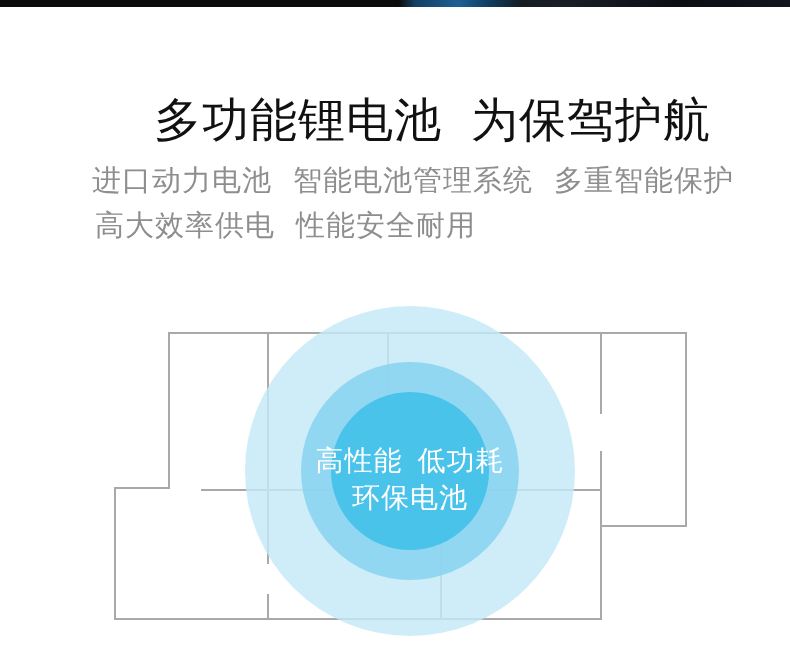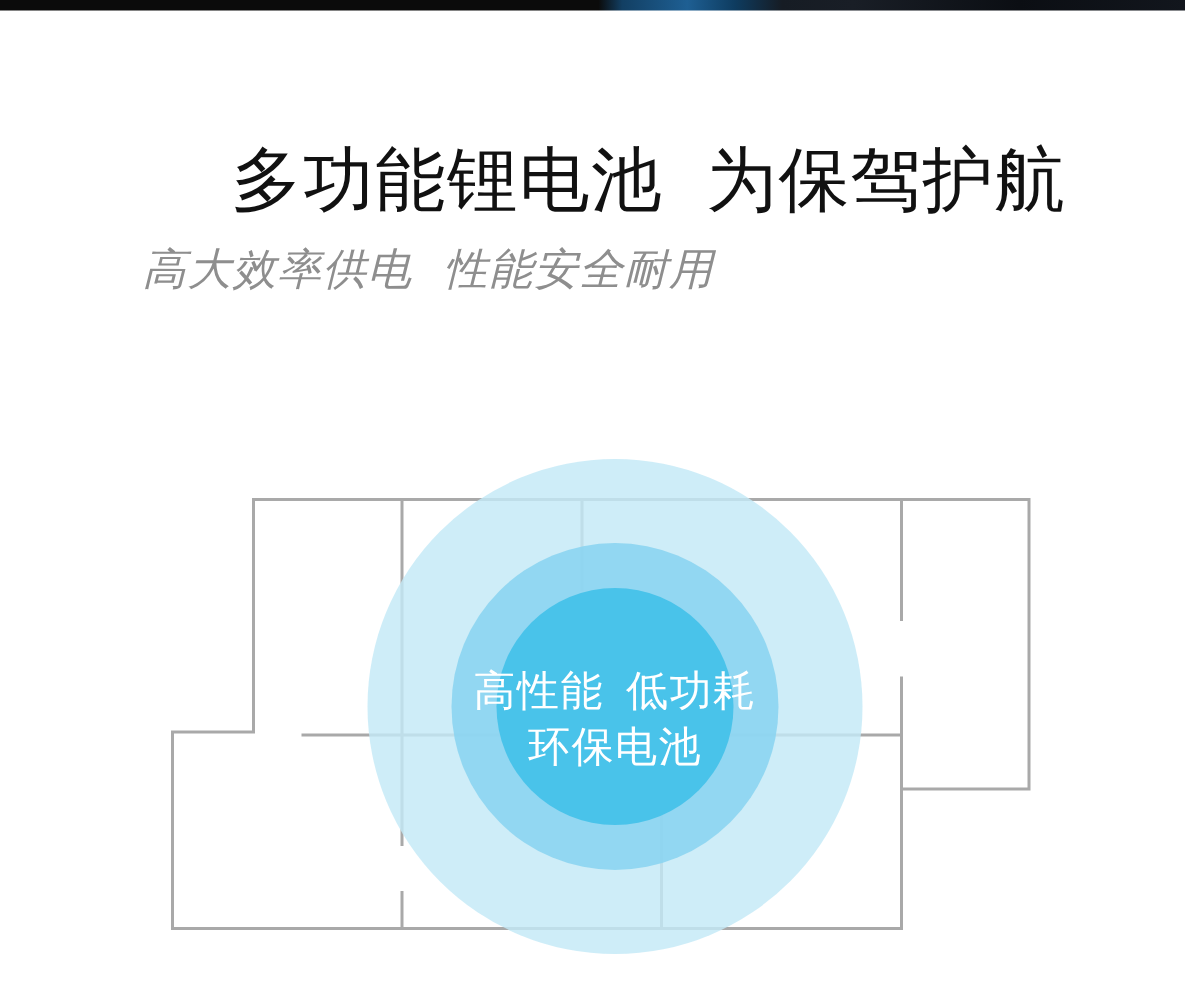--- a/index.html
+++ b/index.html
@@ -36,21 +36,21 @@
   .subtitle {
     position: absolute;
     top: 158px; left: 92px;
     font-size: 29px;
     line-height: 45px;
     letter-spacing: 1px;
     word-spacing: 12px;
     color: #8e8e8e;
     white-space: nowrap;
   }
-  .subtitle-line-2 { padding-left: 3px; font-style: italic; }
+  .subtitle-line-2 { padding-left: 3px; }
   .floorplan {
     position: absolute;
     top: 300px; left: 0;
     width: 790px; height: 355px;
   }
   .circle-label {
     font-family: "Liberation Sans", sans-serif;
     font-size: 28px;
     letter-spacing: 1px;
     word-spacing: 6px;
@@ -59,20 +59,21 @@
 </head>
 <body>
 
 <div class="page">
 
   <div class="top-strip"></div>
 
   <h1 class="title">多功能锂电池 为保驾护航</h1>
 
   <div class="subtitle">
+    <div class="subtitle-line-1">进口动力电池 智能电池管理系统 多重智能保护</div>
     <div class="subtitle-line-2">高大效率供电 性能安全耐用</div>
   </div>
 
   <svg class="floorplan" width="790" height="355" viewBox="0 0 790 355" xmlns="http://www.w3.org/2000/svg">
 
     <path fill="none" stroke-width="2" stroke-linecap="square" d="M169 33 H686 V226 H601
              M601 33 V113
              M601 152 V319 H115 V188 H169 V33
              M268 33 V263
              M268 295 V319

